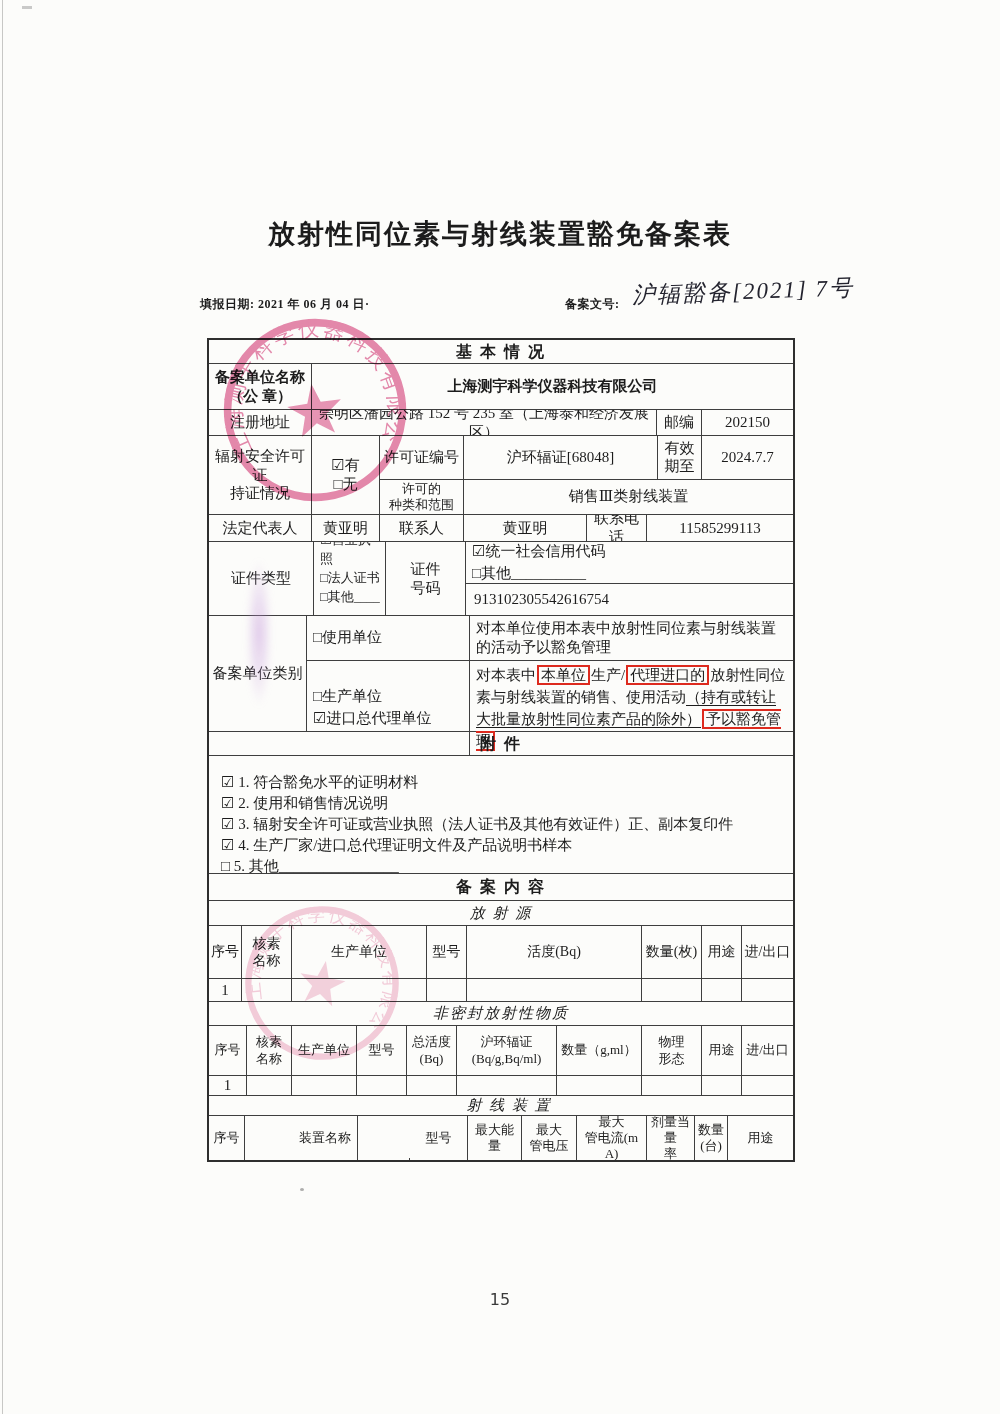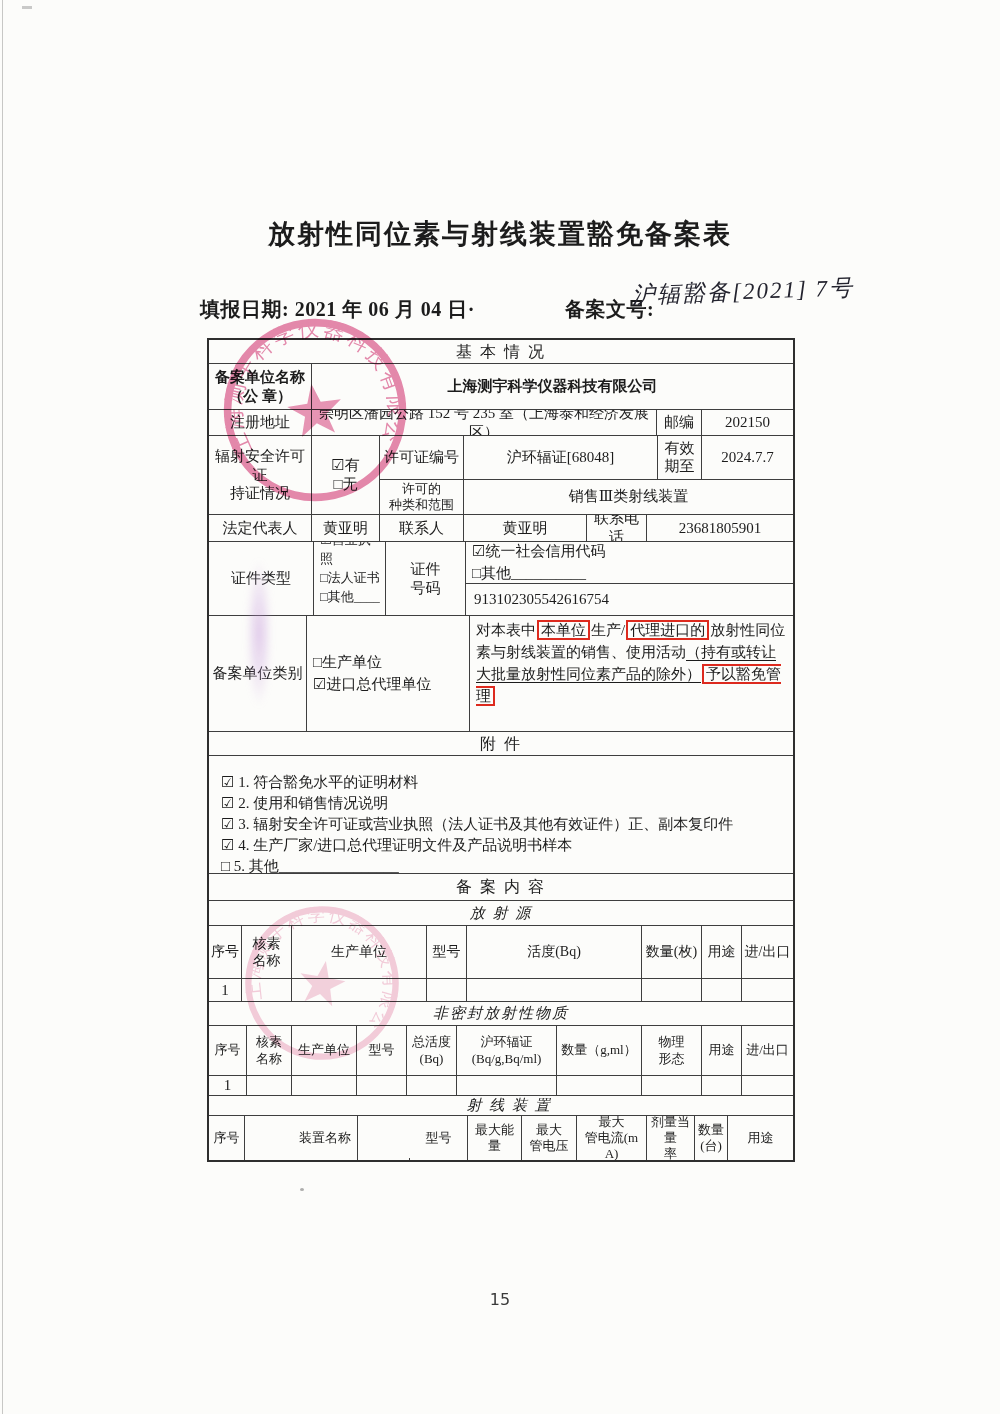--- a/index.html
+++ b/index.html
@@ -1,39 +1,39 @@
 <!DOCTYPE html>
 <html><head>
 <meta charset="utf-8">
 <style>
   html,body{margin:0;padding:0;background:#e8e8e8;}
   .page{position:relative;width:1000px;height:1414px;background:#fcfcfa;overflow:hidden;
         font-family:"Liberation Serif","DejaVu Serif","DejaVu Sans",serif;color:#1c1c1c;}
   .edge-line{position:absolute;left:2px;top:0;width:1px;height:1414px;background:#c7c7c5;}
   .doc-title{position:absolute;left:0;top:216px;width:1000px;text-align:center;
              font-size:27px;font-weight:bold;letter-spacing:2px;}
-  .meta-line{position:absolute;top:296px;font-size:20px;font-weight:bold;letter-spacing:0.5px;}
+  .meta-line{position:absolute;top:296px;font-size:12px;font-weight:bold;letter-spacing:0.5px;}
   .fill-date{left:200px;}
   .doc-no-label{left:565px;}
   .handwriting{position:absolute;left:632px;top:276px;font-size:23px;font-style:italic;
                color:#23232e;transform:rotate(-2deg);letter-spacing:2px;font-weight:normal;}
   
   .t{position:absolute;left:207px;top:338px;width:584px;border:2px solid #2e2e2e;
      box-sizing:content-box;font-size:15px;line-height:1.25;}
   .row{display:flex;border-bottom:1px solid #3e3e3e;box-sizing:border-box;}
   .row:last-child{border-bottom:none;}
   .c{border-right:1px solid #3e3e3e;box-sizing:border-box;display:flex;flex-direction:column;
      align-items:center;justify-content:center;text-align:center;padding:1px 2px;overflow:hidden;
      word-break:break-all;}
   .c:last-child{border-right:none;}
   .col{display:flex;flex-direction:column;box-sizing:border-box;}
   .subrow{display:flex;border-bottom:1px solid #3e3e3e;box-sizing:border-box;}
   .subrow:last-child{border-bottom:none;}
   .left{align-items:flex-start;text-align:left;}
-  .sec{font-weight:normal;font-size:16px;letter-spacing:2px;}
+  .sec{font-weight:bold;font-size:16px;letter-spacing:2px;}
   .italic{font-style:italic;letter-spacing:2px;font-size:15px;}
   .small{font-size:13px;}
   .pre{white-space:pre-line;}
   .optstack{align-items:flex-start;justify-content:center;text-align:left;padding-left:6px;}
   .optstack div{line-height:1.45;}
   .rbox{display:inline;border:2px solid #dd2a1e;padding:0 2px;margin:0 1px;}
   .ul{text-decoration:underline;text-underline-offset:3px;}
   .attach{justify-content:flex-start;padding:16px 10px 0 12px;line-height:21px;}
   .attach div{margin-bottom:0;}
   .num-cell{justify-content:center;align-items:flex-start;text-align:left;padding-left:8px;}
@@ -108,21 +108,21 @@
         </div>
       </div>
     </div>
 
     <div class="row" style="height:27px;">
       <div class="c" style="width:103px;">法定代表人</div>
       <div class="c" style="width:68px;">黄亚明</div>
       <div class="c" style="width:84px;">联系人</div>
       <div class="c" style="width:123px;">黄亚明</div>
       <div class="c" style="width:60px;">联系电话</div>
-      <div class="c" style="flex:1;">23681805901</div>
+      <div class="c" style="flex:1;">11585299113</div>
     </div>
 
     <div class="row" style="height:74px;">
       <div class="c" style="width:105px;">证件类型</div>
       <div class="c optstack small" style="width:72px;">
         <div>☑营业执照</div>
         <div>□法人证书</div>
         <div>□其他______</div>
       </div>
       <div class="c pre" style="width:80px;">证件
@@ -136,20 +136,26 @@
         </div>
         <div class="subrow" style="flex:1;">
           <div class="c num-cell" style="flex:1;border-right:none;">913102305542616754</div>
         </div>
       </div>
     </div>
 
     <div class="row" style="height:116px;">
       <div class="c" style="width:98px;">备案单位类别</div>
       <div class="col" style="flex:1;">
+        <div class="subrow" style="height:48px;">
+          <div class="c optstack" style="width:163px;">
+            <div>□使用单位</div>
+          </div>
+          <div class="c left" style="flex:1;padding:3px 6px;">对本单位使用本表中放射性同位素与射线装置的活动予以豁免管理</div>
+        </div>
         <div class="subrow" style="flex:1;">
           <div class="c optstack" style="width:163px;">
             <div>□生产单位</div>
             <div>☑进口总代理单位</div>
           </div>
           <div class="c left" style="flex:1;padding:3px 6px;line-height:22px;display:block;">
             <span>对本表中</span><span class="rbox">本单位</span><span>生产/</span><span class="rbox">代理进口的</span><span>放射性同位素与射线装置的销售、使用活动</span><span class="ul">（持有或转让大批量放射性同位素产品的除外）</span><span class="rbox">予以豁免管理</span>
           </div>
         </div>
       </div>

